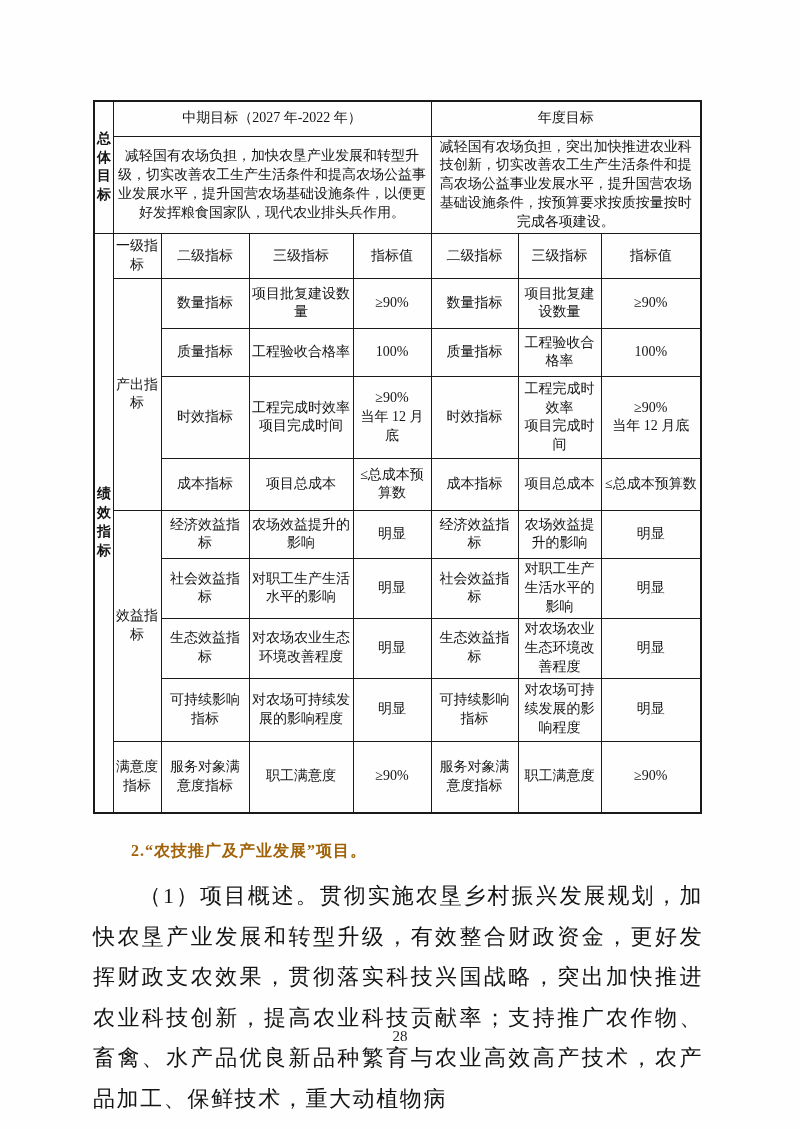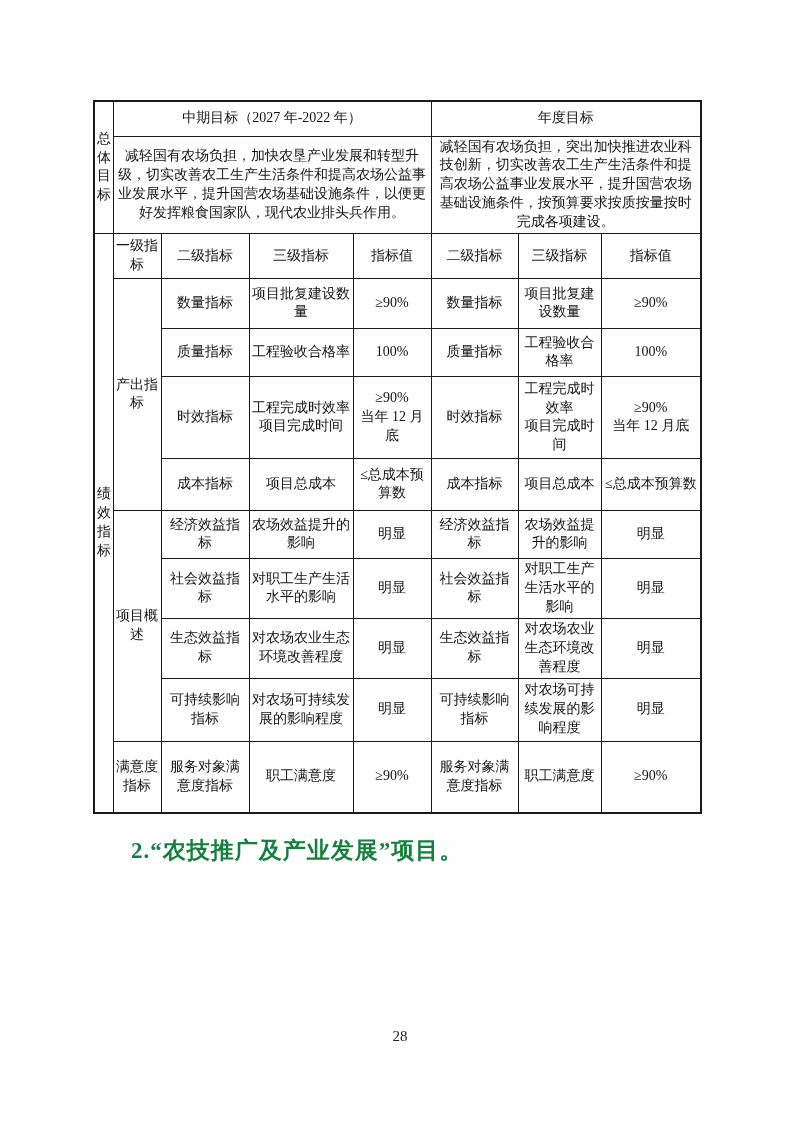--- a/index.html
+++ b/index.html
@@ -30,36 +30,36 @@
     padding:1px 2px;
     word-break:break-all;
     white-space:pre-line;
     color:#141414;
   }
   tr.r0{height:35px}  tr.r1{height:95px}  tr.r2{height:45px}
   tr.r3{height:50px}  tr.r4{height:48px}  tr.r5{height:82px}
   tr.r6{height:52px}  tr.r7{height:48px}  tr.r8{height:60px}
   tr.r9{height:55px}  tr.r10{height:63px} tr.r11{height:72px}
 
-  td.vlabel{font-size:14px;line-height:1.5;padding:0;}
+  td.vlabel{font-size:14px;line-height:1.5;padding:0;font-weight:bold;}
   td.hdr{font-size:16px;}
   td.goal{
     font-size:15px;line-height:19px;
     text-align:justify;padding:2px 4px;
   }
   td.goal-annual{text-align-last:center;}
   td.left{text-align:left;}
 
   
   .doc-heading{
     margin:17px 0 0 0;
-    font-size:23px;font-weight:bold;
+    font-size:16px;font-weight:bold;
     letter-spacing:1px;line-height:40px;
     text-indent:38px;
-    color:#15803d;
+    color:#a16207;
   }
   .doc-para{
     margin:5px 0 0 0;
     font-size:22px;letter-spacing:1.6px;
     line-height:40.5px;
     text-align:justify;
     text-indent:46px;
     color:#141414;
   }
   .page-num{
@@ -143,21 +143,21 @@
       <tr class="r6">
         <td>成本指标</td>
         <td class="left">项目总成本</td>
         <td>≤总成本预算数</td>
         <td>成本指标</td>
         <td class="left">项目总成本</td>
         <td>≤总成本预算数</td>
       </tr>
 
       <tr class="r7">
-        <td rowspan="4">项目概述</td>
+        <td rowspan="4">效益指标</td>
         <td>经济效益指标</td>
         <td class="left">农场效益提升的影响</td>
         <td>明显</td>
         <td>经济效益指标</td>
         <td class="left">农场效益提升的影响</td>
         <td>明显</td>
       </tr>
 
       <tr class="r8">
         <td>社会效益指标</td>
@@ -192,16 +192,17 @@
         <td class="left">职工满意度</td>
         <td>≥90%</td>
         <td>服务对象满意度指标</td>
         <td class="left">职工满意度</td>
         <td>≥90%</td>
       </tr>
     </tbody>
       </table>
 
     <div class="doc-heading">2.“农技推广及产业发展”项目。</div>
+    <div class="doc-para">（1）项目概述。贯彻实施农垦乡村振兴发展规划，加快农垦产业发展和转型升级，有效整合财政资金，更好发挥财政支农效果，贯彻落实科技兴国战略，突出加快推进农业科技创新，提高农业科技贡献率；支持推广农作物、畜禽、水产品优良新品种繁育与农业高效高产技术，农产品加工、保鲜技术，重大动植物病</div>
   </div>
 
   <div class="page-num">28</div>
 </div>
 
 </body></html>

